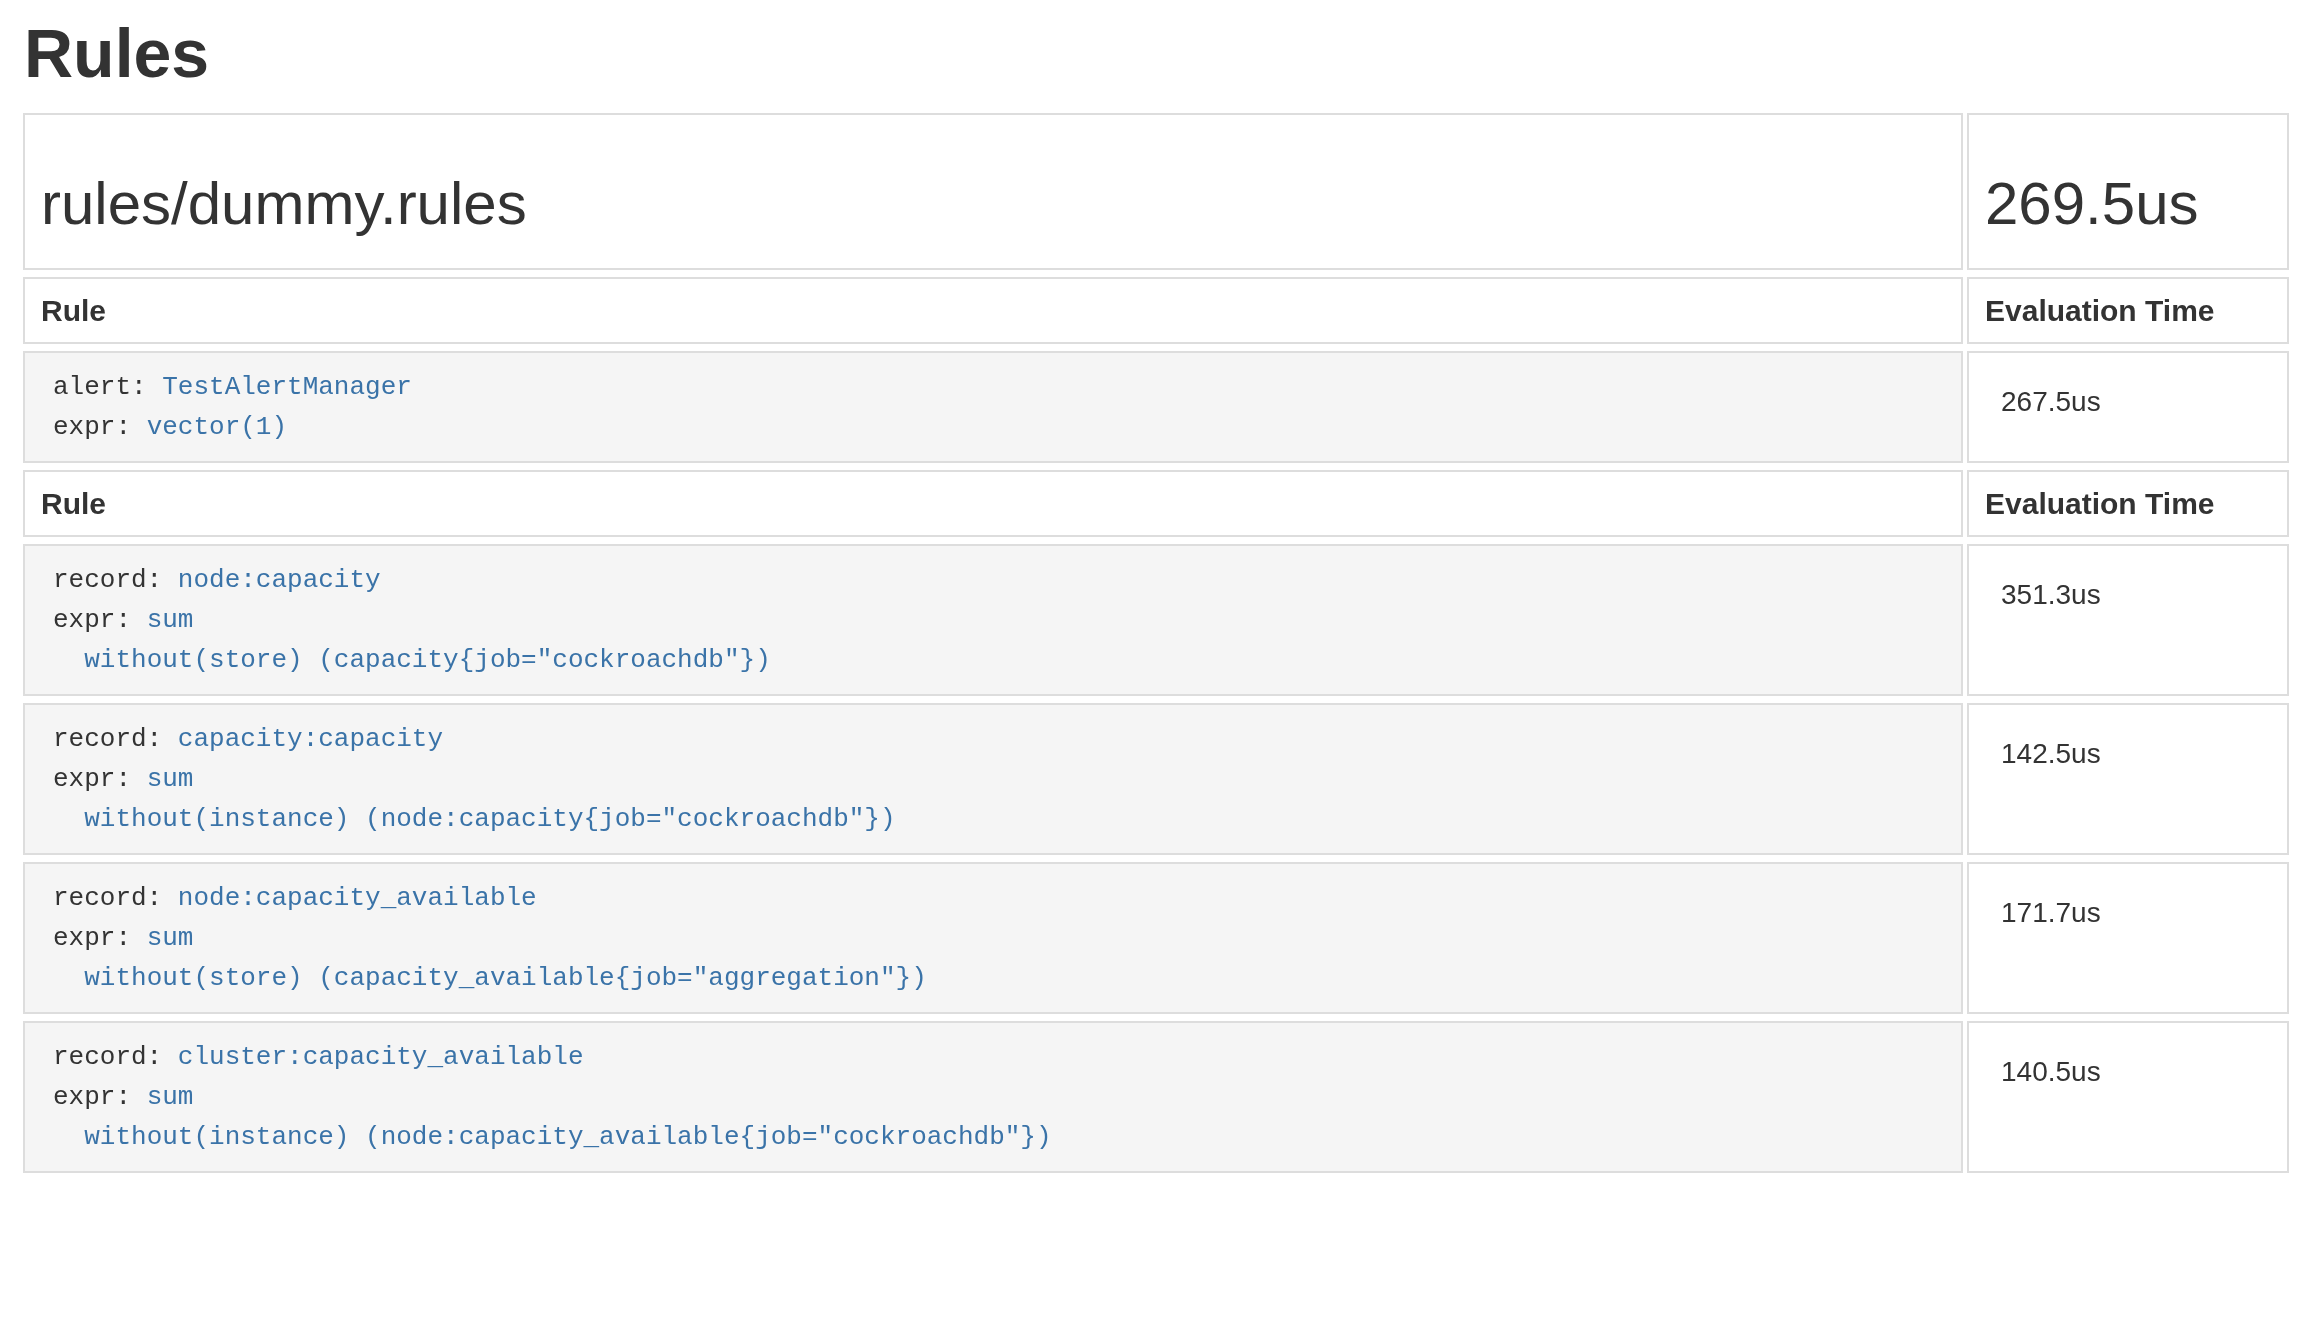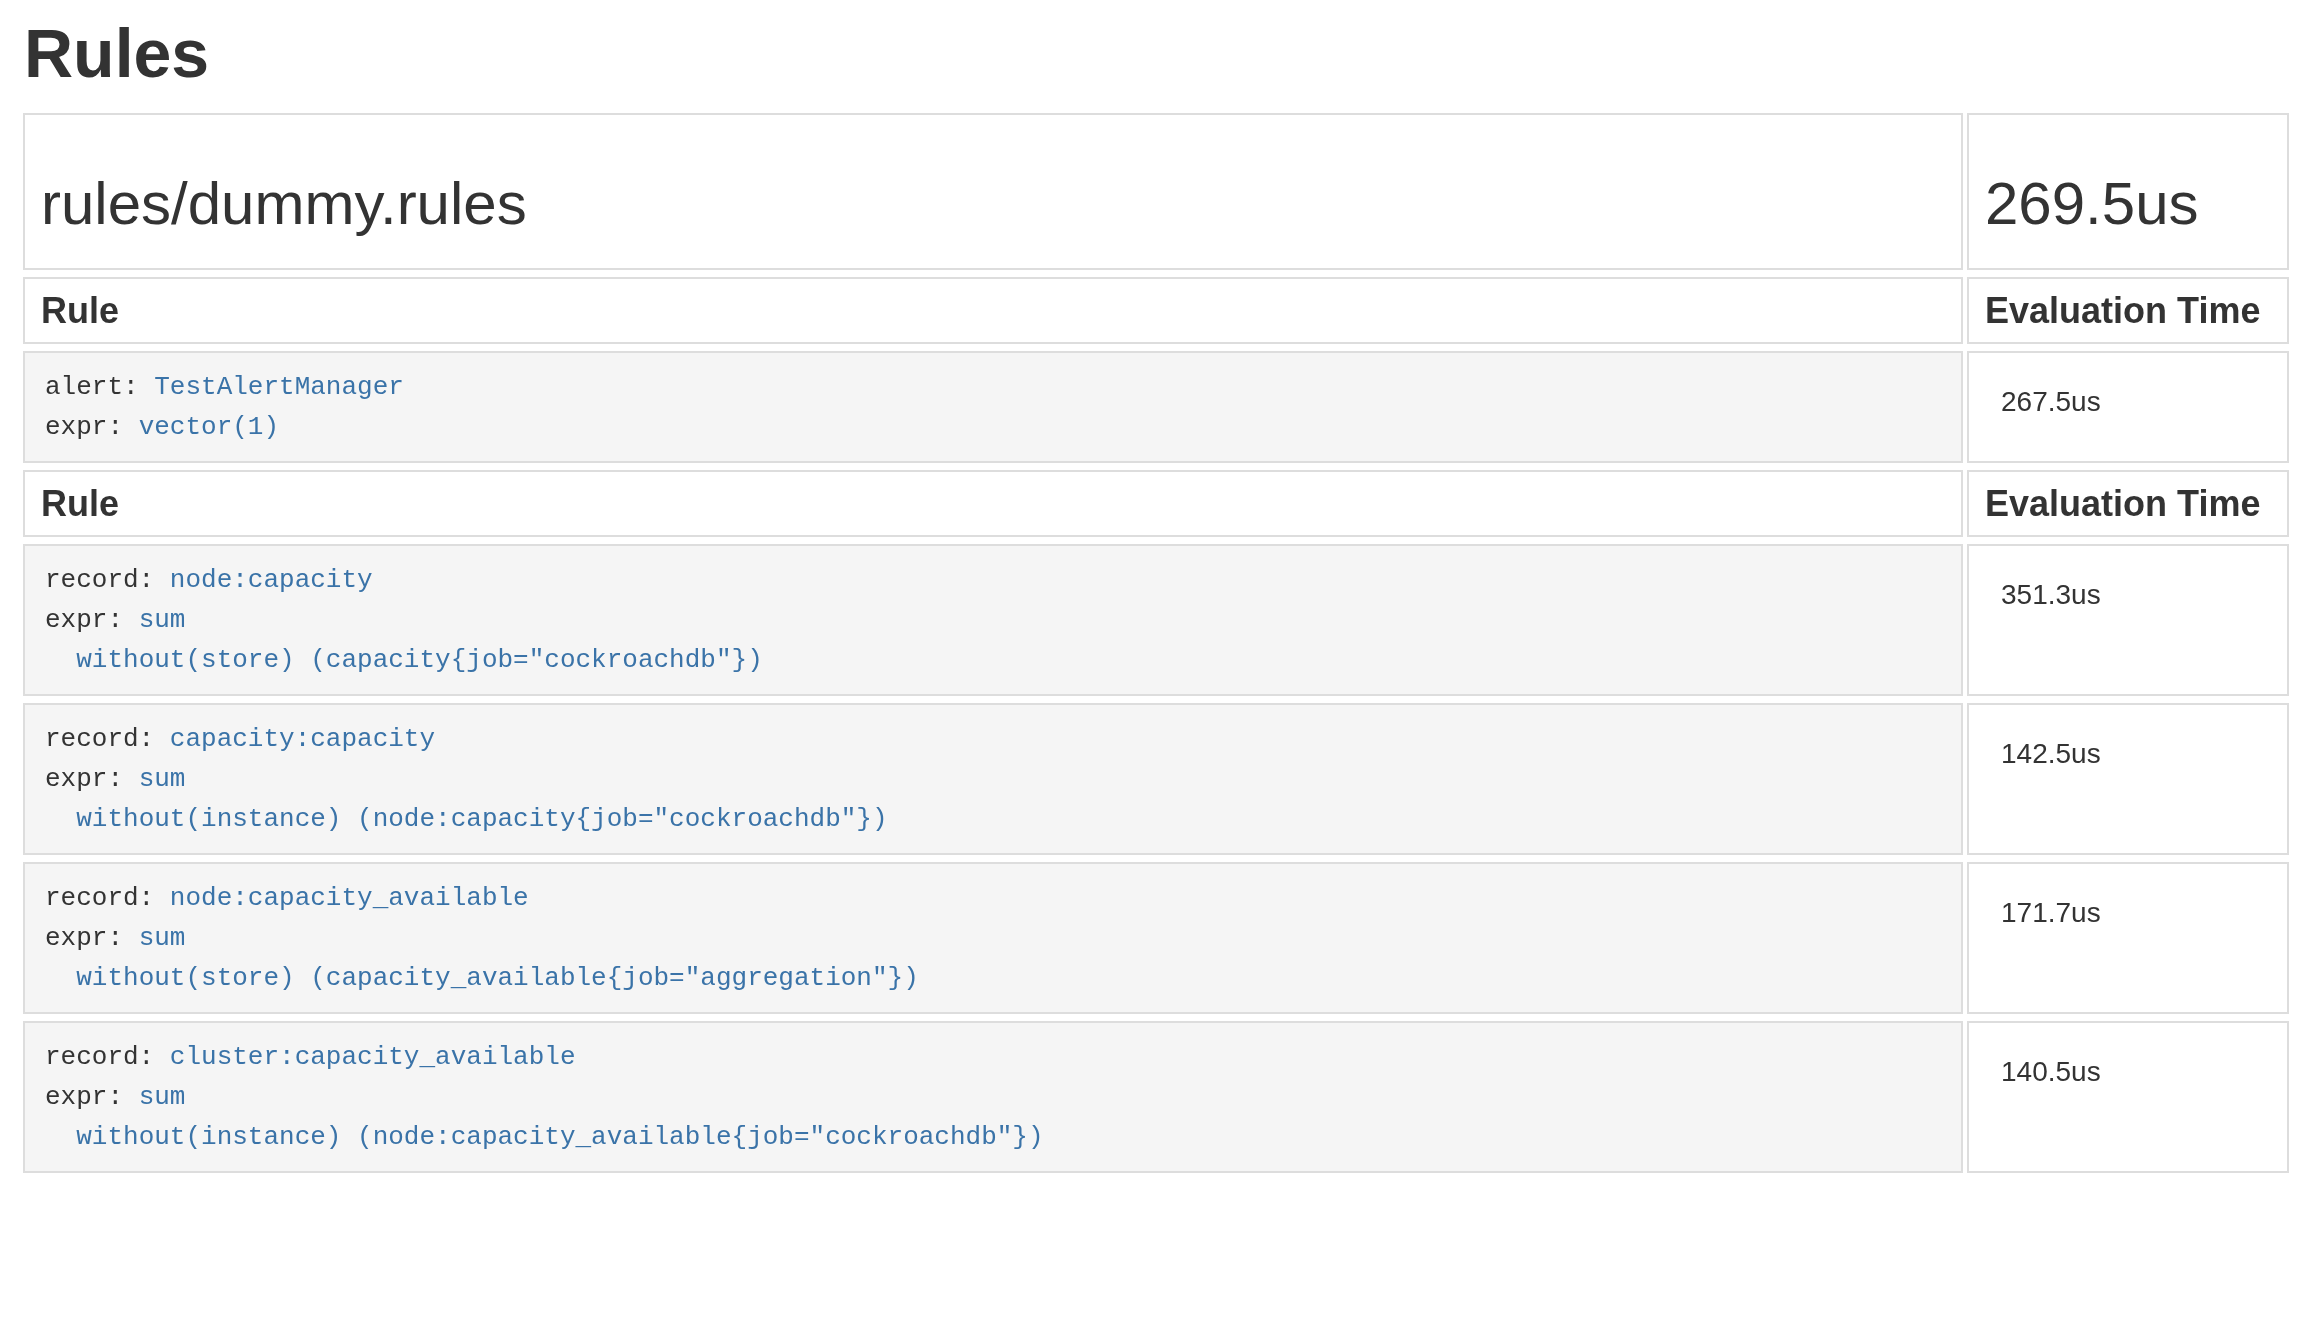--- a/index.html
+++ b/index.html
@@ -44,30 +44,30 @@
     font-size: 60px;
     line-height: 66px;
     font-weight: normal;
     color: #333333;
     white-space: nowrap;
   }
 
   
   td.col-header {
     padding: 12px 16px;
-    font-size: 36px;
+    font-size: 30px;
     line-height: 39px;
     font-weight: bold;
     color: #333333;
   }
 
   
   td.rule-code-cell {
     background: var(--code-bg, #f5f5f5);
-    padding: 14px 20px;
+    padding: 14px 28px;
   }
   pre.rule-code {
     margin: 0;
     font-family: "Liberation Mono", monospace;
     font-size: 26px;
     line-height: 40px;
     color: #333333;
     white-space: pre;
   }
   .code-plain { color: #333333; }

